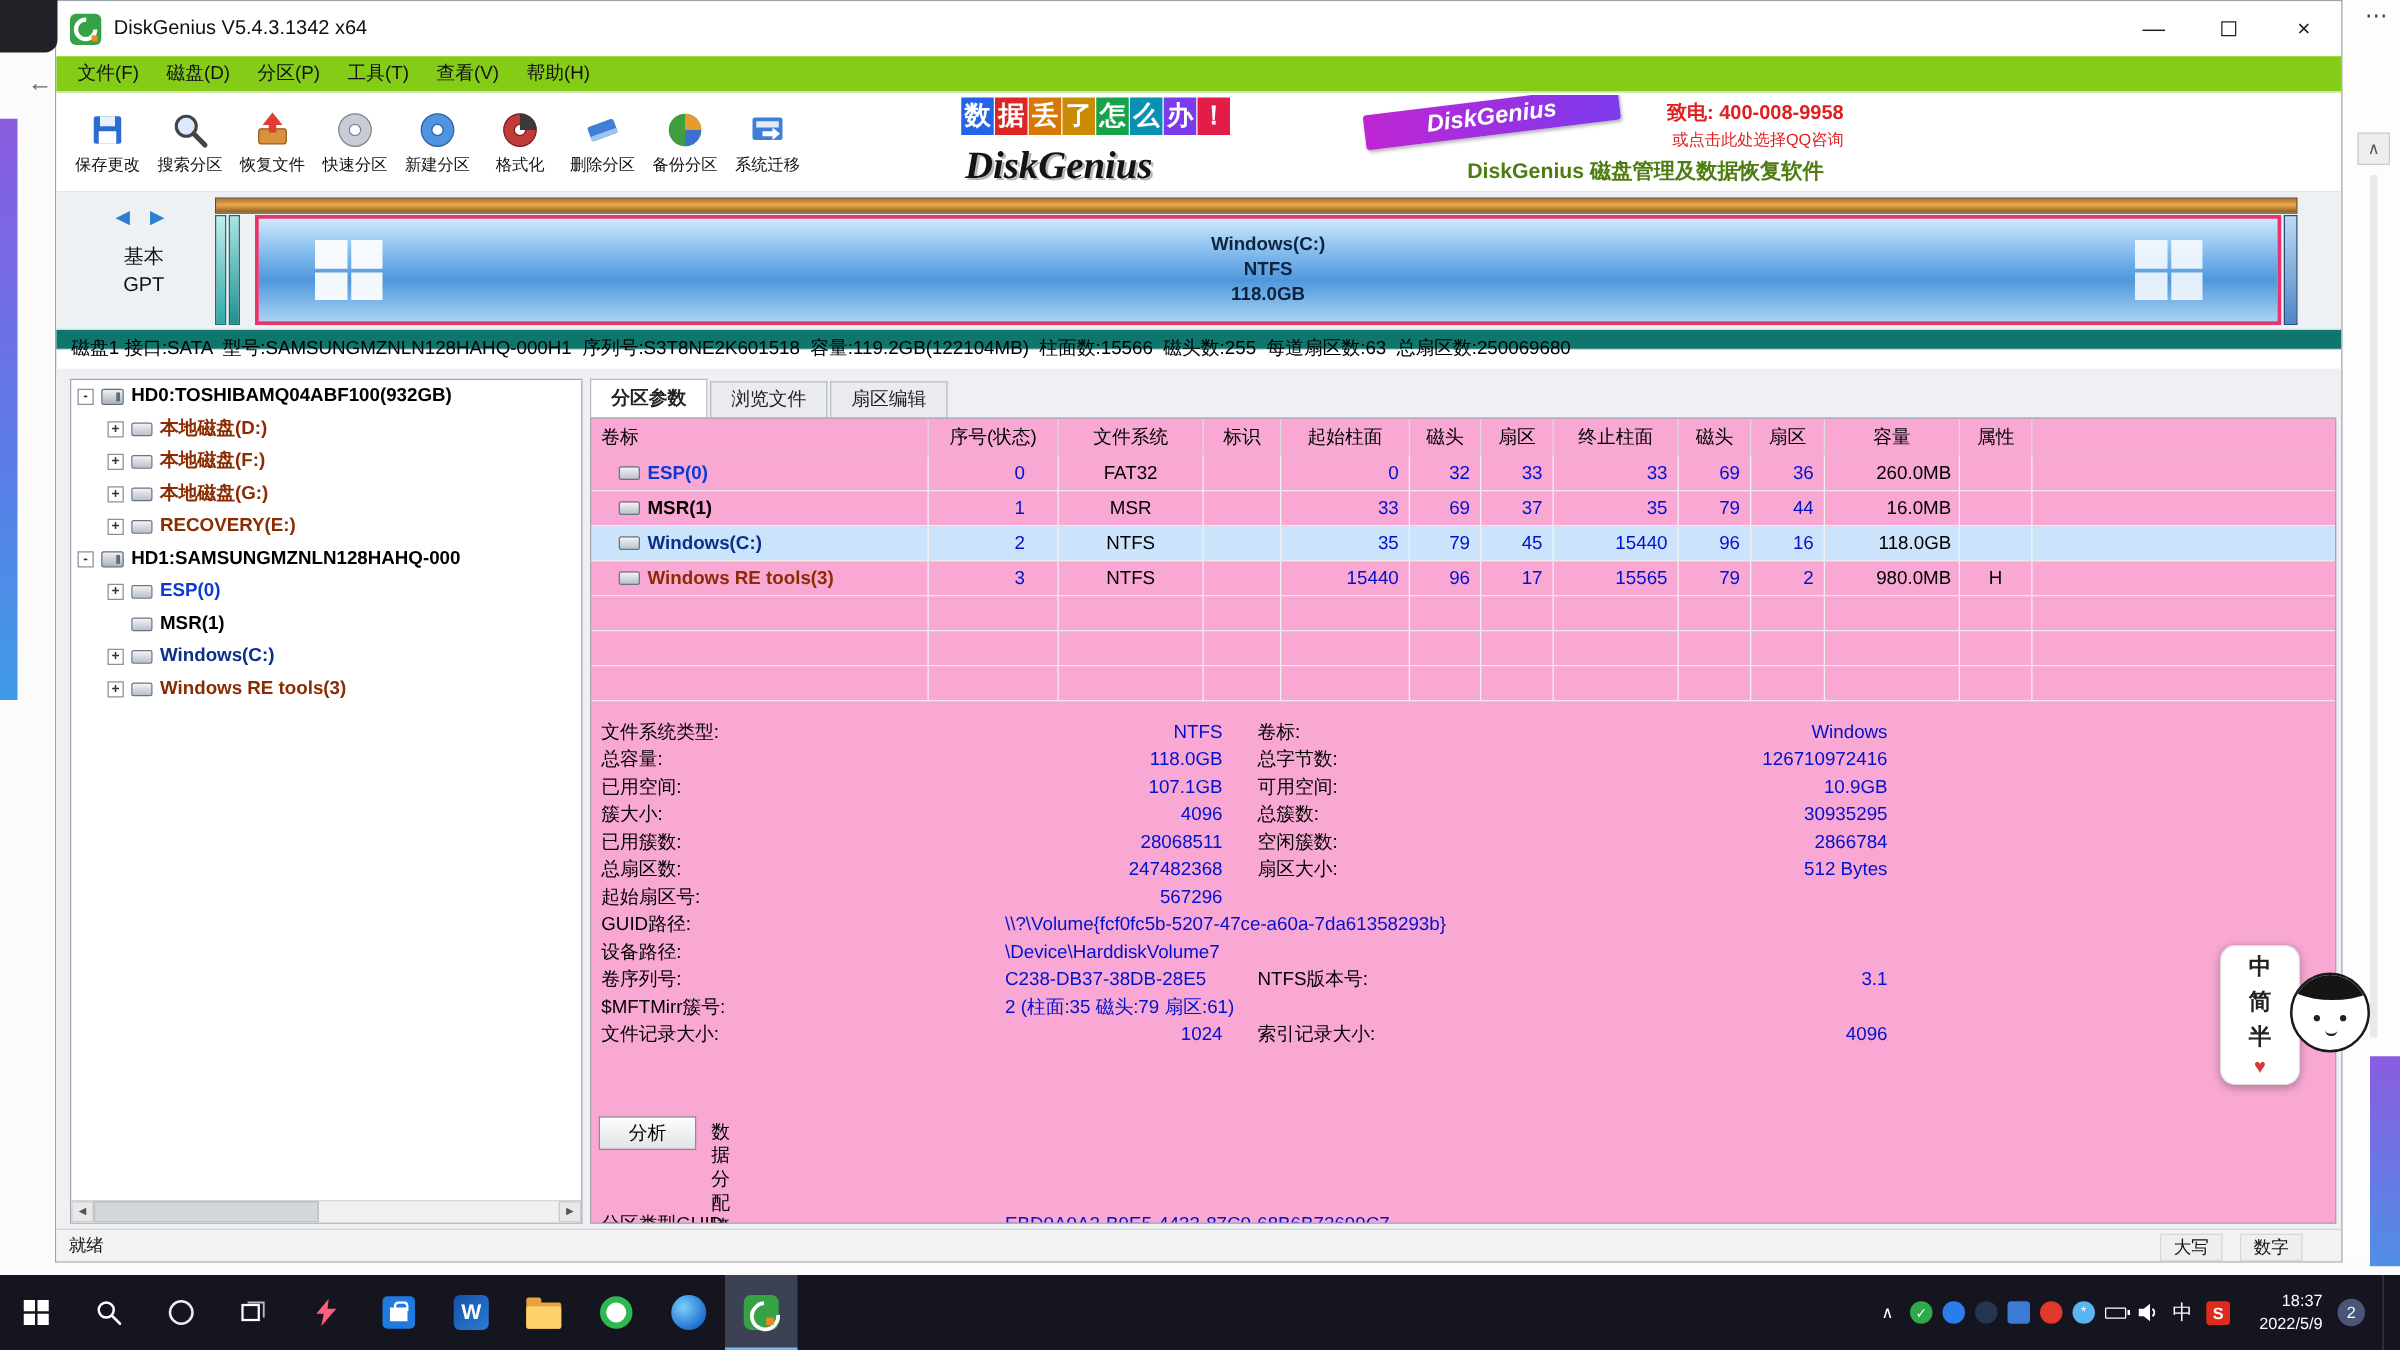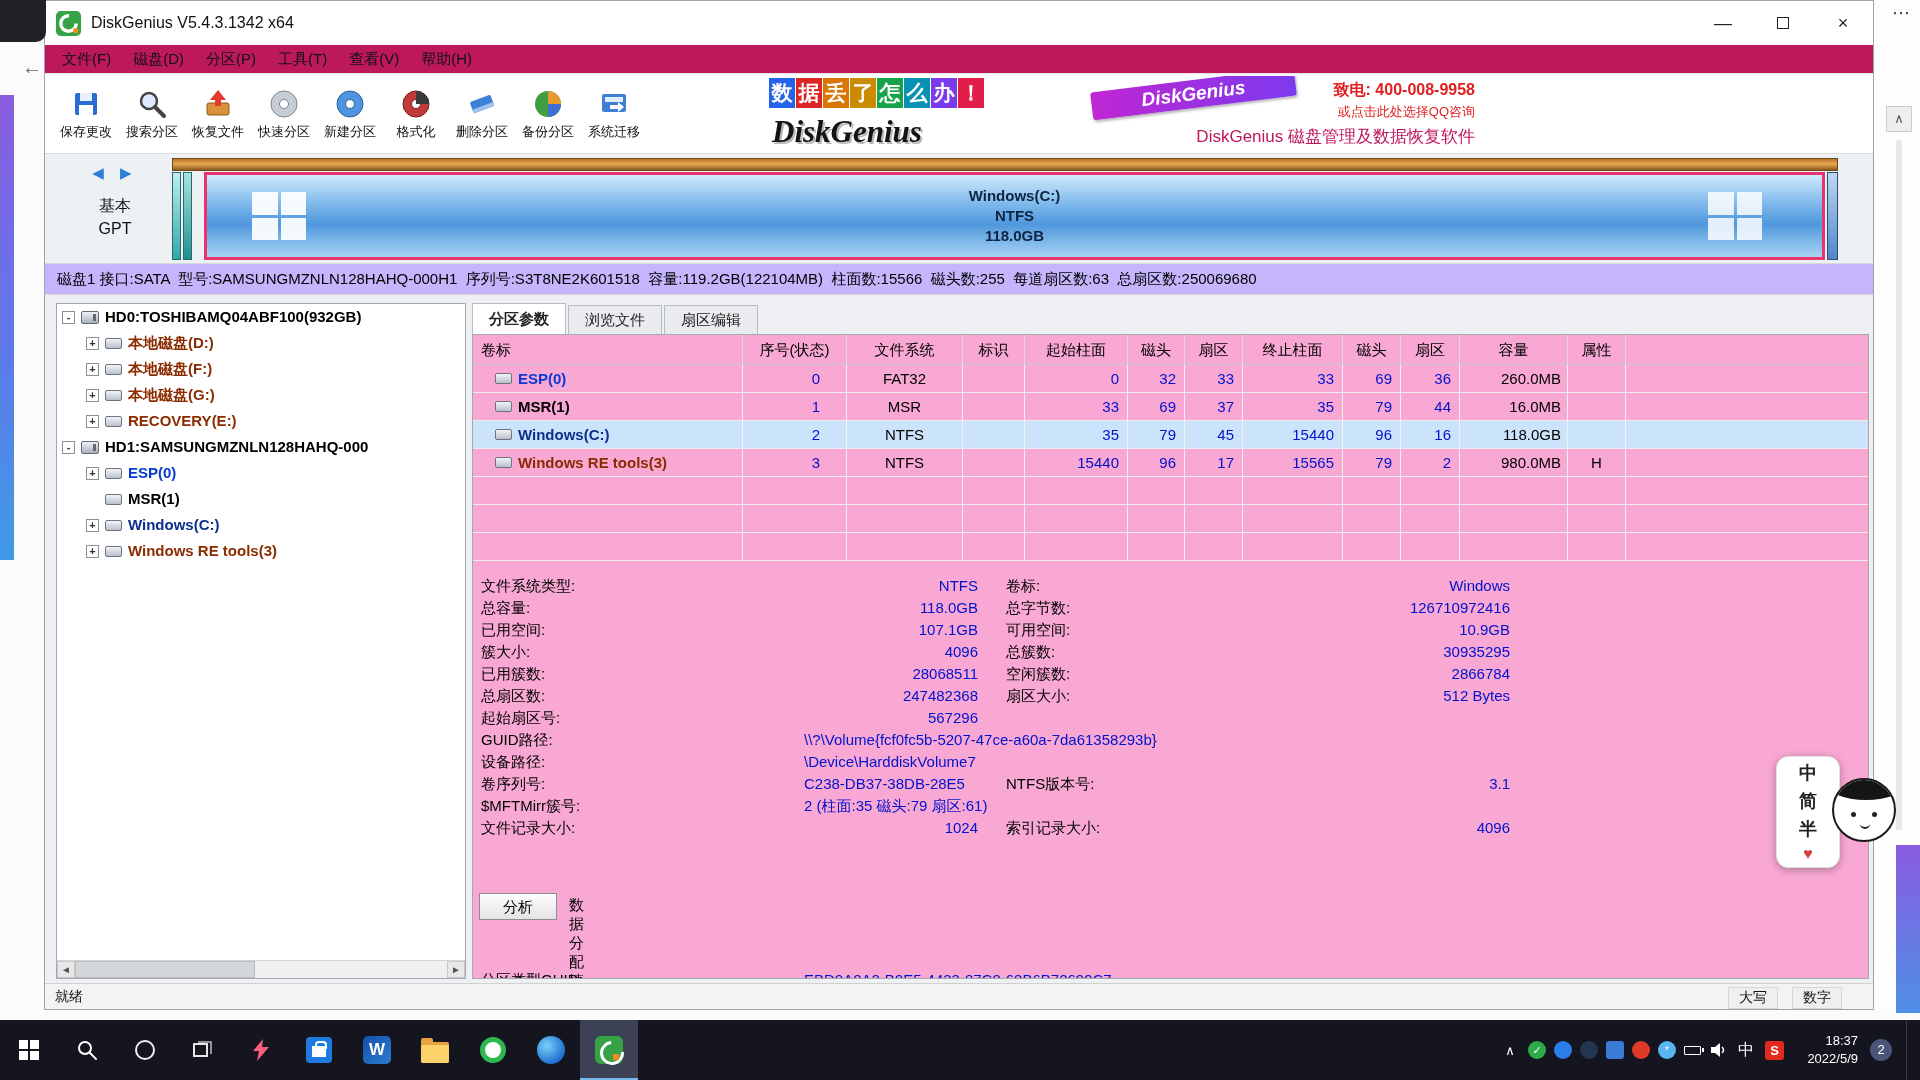--- a/index.html
+++ b/index.html
@@ -18,60 +18,60 @@
 .bg-strip-right{position:absolute;left:1896px;top:845px;width:24px;height:168px;background:linear-gradient(180deg,#8a5ce0,#4f8fe6);z-index:2}
 
 
 .app{position:absolute;left:44px;top:0;width:1830px;height:1010px;background:#fff;border:1px solid #9aa4ae;z-index:10;overflow:hidden}
 .titlebar{position:absolute;left:0;top:0;right:0;height:44px;background:#fff;display:flex;align-items:center}
 .title-ico{width:27px;height:27px;margin-left:10px}
 .title-txt{margin-left:9px;font-size:16px;color:#111}
 .win-ctrls{margin-left:auto;display:flex;height:100%}
 .wbtn{width:60px;height:44px;display:flex;align-items:center;justify-content:center;color:#222;font-size:18px}
 .maxbox{width:12px;height:12px;border:1.5px solid #222;display:inline-block}
-.menubar{position:absolute;left:0;top:44px;right:0;height:29px;background:#be185d;border-bottom:1px solid #e7e7e7;display:flex;padding-left:6px}
+.menubar{position:absolute;left:0;top:44px;right:0;height:29px;background:#84cc16;border-bottom:1px solid #e7e7e7;display:flex;padding-left:6px}
 .mitem{padding:0 11px;font-size:15px;line-height:28px;color:#111}
 
 
 .toolbar{position:absolute;left:0;top:74px;right:0;height:79px;background:#fff;border-bottom:1px solid #dcdcdc}
 .tbrow{position:absolute;left:8px;top:2px;display:flex}
 .tbtn{width:66px;height:74px;display:flex;flex-direction:column;align-items:center;justify-content:center}
 .tbtn svg{width:32px;height:32px}
 .tlab{font-size:13px;color:#111;margin-top:3px;white-space:nowrap}
 
 
 .banner{position:absolute;left:721px;top:1px;width:717px;height:76px;background:#fff;overflow:hidden}
 .sloganrow{position:absolute;left:3px;top:2px;display:flex}
 .sc{width:26px;height:30px;line-height:30px;text-align:center;color:#fff;font-weight:bold;font-size:21px;margin-right:1px}
 .sc0{background:#2563eb}.sc1{background:#dc2626}.sc2{background:#d97706}.sc3{background:#ca8a04}
 .sc4{background:#16a34a}.sc5{background:#0891b2}.sc6{background:#7c3aed}.sc7{background:#e11d48}
 .bn-logo{position:absolute;left:6px;bottom:2px;font-family:"Liberation Serif","DejaVu Serif",serif;font-weight:bold;font-style:italic;font-size:31px;color:#141414;text-shadow:2px 2px 0 #b9b9b9}
 .bn-ribbon{position:absolute;left:325px;top:4px;width:205px;height:28px;background:linear-gradient(100deg,#c026d3,#7c3aed);transform:rotate(-7deg);color:#fff;font-weight:bold;font-style:italic;font-size:19px;text-align:center;line-height:28px;border-radius:3px;box-shadow:1px 2px 3px rgba(0,0,0,.3)}
 .bn-phone{position:absolute;right:8px;top:4px;color:#e02020;font-weight:bold;font-size:16px}
 .bn-qq{position:absolute;right:8px;top:27px;color:#e02020;font-size:13px}
-.bn-sub{position:absolute;right:8px;bottom:4px;color:#be185d;font-weight:normal;font-size:17px}
+.bn-sub{position:absolute;right:24px;bottom:4px;color:#4d7c0f;font-weight:bold;font-size:17px}
 
 
 .diskarea{position:absolute;left:0;top:153px;right:0;height:110px;background:#eef1f4;border-bottom:1px solid #d8d8d8}
 .dm-nav{position:absolute;left:30px;top:10px;width:80px;text-align:center;font-size:15px;color:#2b7fd4;letter-spacing:6px}
 .dm-type{position:absolute;left:30px;top:40px;width:80px;text-align:center;font-size:16px;color:#111;line-height:23px}
 .dgraph{position:absolute;left:127px;top:4px;width:1666px}
 .dstrip{height:13px;background:linear-gradient(180deg,#b5742a,#e9a84e 45%,#8a5a1e);border:1px solid #6b4a1a}
 .dparts{display:flex;height:88px;margin-top:1px}
 .p-esp{width:9px;background:linear-gradient(180deg,#bfeeee,#2fa8a8);border:1px solid #2a6a6a}
 .p-msr{width:9px;margin-left:2px;background:linear-gradient(180deg,#a8e4e4,#1f9090);border:1px solid #2a6a6a}
 .p-c{flex:1;margin-left:12px;position:relative;border:3px solid #e8346d;background:linear-gradient(180deg,#cfe9fb 0%,#7fb9ec 35%,#4f97dc 60%,#a8d4f5 100%);display:flex;align-items:center;justify-content:center}
 .p-re{width:11px;margin-left:2px;background:linear-gradient(180deg,#bcd8f0,#4f86c8);border:1px solid #2a4a7a}
 .winlogo{position:absolute;top:17px;width:54px;height:48px;display:grid;grid-template-columns:1fr 1fr;grid-template-rows:1fr 1fr;gap:3px}
 .winlogo i{background:rgba(255,255,255,.93)}
 .wl-l{left:45px}.wl-r{right:60px;opacity:.9}
 .p-c-label{text-align:center;color:#0c2440;font-weight:bold;font-size:15px;line-height:20px}
 
 
-.diskinfo{position:absolute;left:0;top:263px;right:0;height:31px;background:#c4b5fd;border-bottom:1px solid #d8d8d8;line-height:30px;padding-left:12px;font-size:15px;white-space:pre;color:#000}
+.diskinfo{position:absolute;left:0;top:263px;right:0;height:16px;background:#0f766e;border-bottom:1px solid #d8d8d8;line-height:30px;padding-left:12px;font-size:15px;white-space:pre;color:#000}
 
 
 .content{position:absolute;left:0;top:294px;right:0;height:688px;background:#eef0f3}
 .treepanel{position:absolute;left:11px;top:8px;width:410px;height:676px;background:#fff;border:1px solid #a2a8ae;overflow:hidden}
 .titem{height:26px;line-height:26px;white-space:nowrap;font-weight:bold;font-size:15px;display:flex;align-items:center}
 .d0{padding-left:5px}.d1{padding-left:29px}
 .exp{display:inline-block;width:13px;height:13px;border:1px solid #8a9096;background:#fff;color:#333;font-size:11px;line-height:11px;text-align:center;margin-right:4px;flex:none}
 .exp.none{visibility:hidden}
 .hdico{display:inline-block;width:18px;height:13px;background:linear-gradient(#eef1f5,#aab2bd);border:1px solid #5f6a76;border-radius:2px;margin:0 6px 0 2px;position:relative;flex:none}
 .hdico:after{content:"";position:absolute;right:2px;top:2px;width:3px;height:7px;background:#5f6a76}

